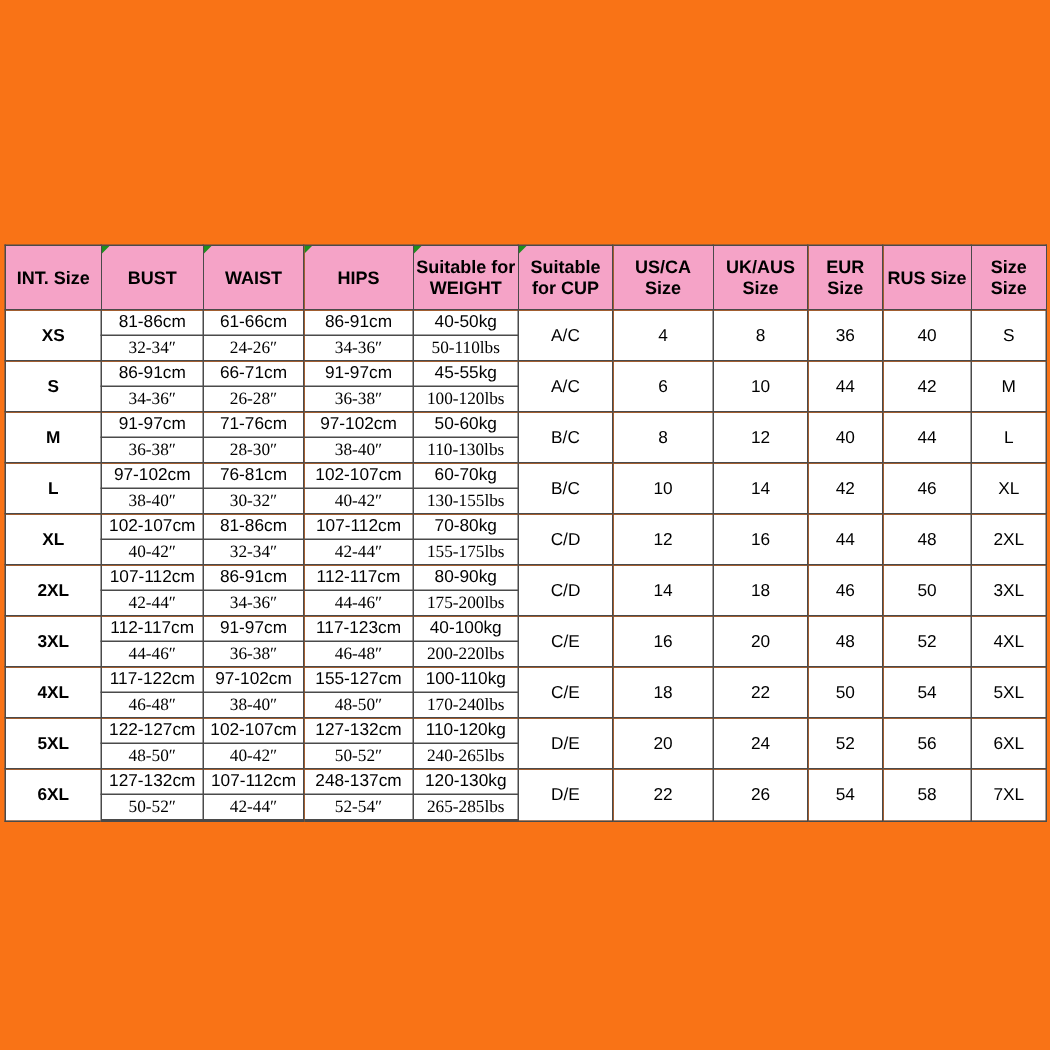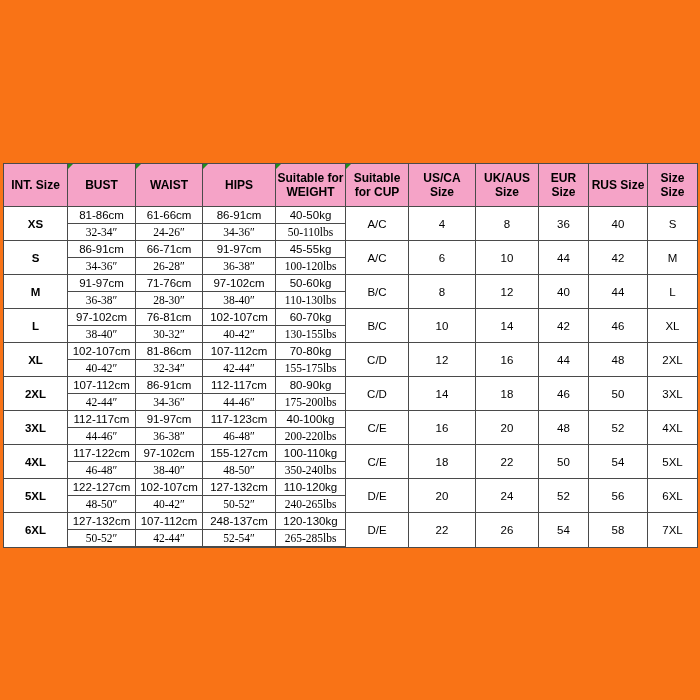--- a/index.html
+++ b/index.html
@@ -251,21 +251,21 @@
           <td class="span-cell" rowspan="2">18</td>
           <td class="span-cell" rowspan="2">22</td>
           <td class="span-cell" rowspan="2">50</td>
           <td class="span-cell" rowspan="2">54</td>
           <td class="span-cell" rowspan="2">5XL</td>
         </tr>
         <tr class="row-bottom">
           <td class="m-bottom">46-48″</td>
           <td class="m-bottom">38-40″</td>
           <td class="m-bottom">48-50″</td>
-          <td class="m-bottom">350-240lbs</td>
+          <td class="m-bottom">170-240lbs</td>
         </tr>
         <tr>
           <td class="size-cell" rowspan="2">5XL</td>
           <td class="m-top">122-127cm</td>
           <td class="m-top">102-107cm</td>
           <td class="m-top">127-132cm</td>
           <td class="m-top">110-120kg</td>
           <td class="span-cell" rowspan="2">D/E</td>
           <td class="span-cell" rowspan="2">20</td>
           <td class="span-cell" rowspan="2">24</td>

